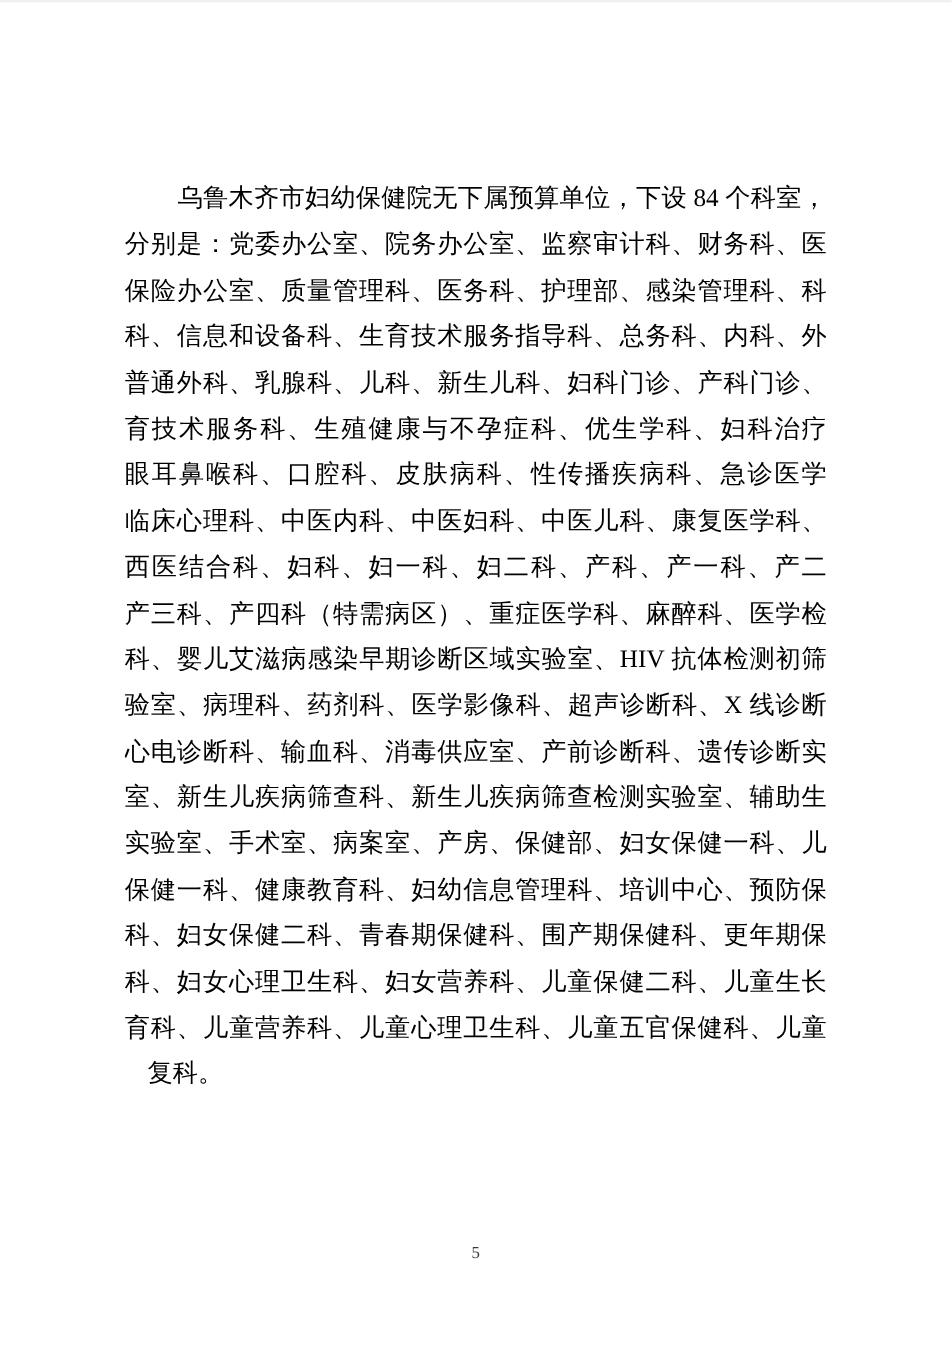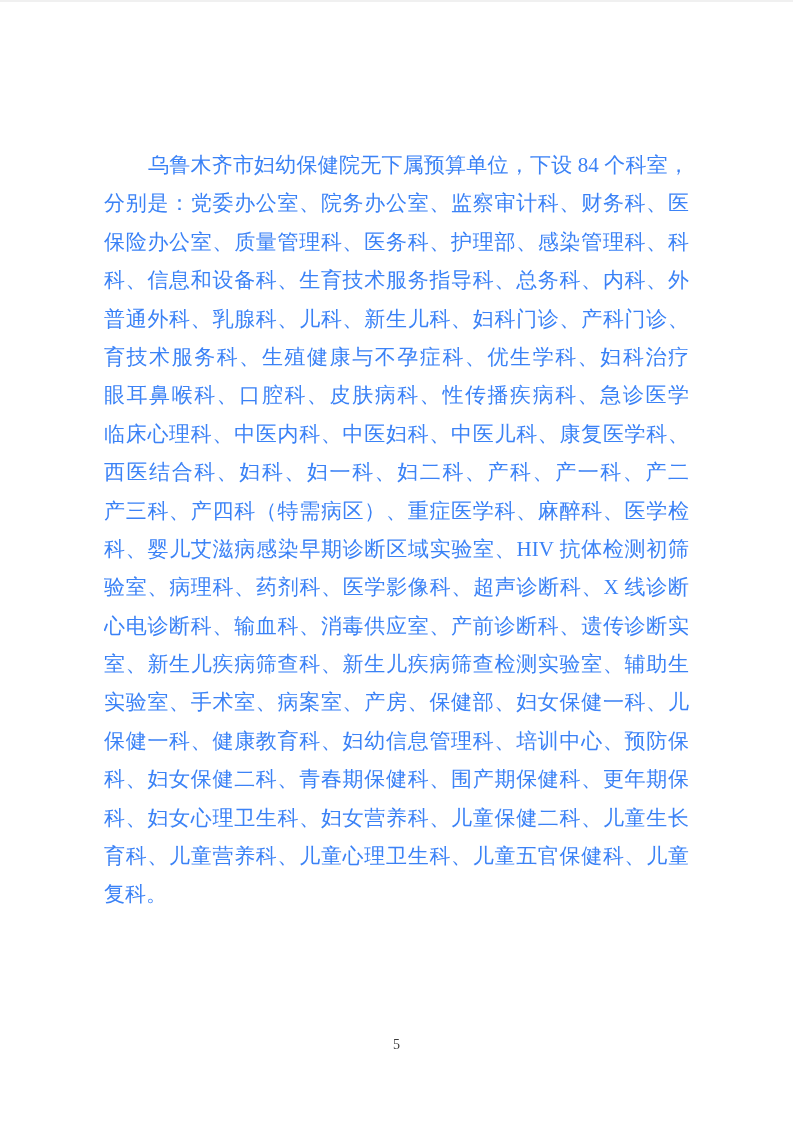--- a/index.html
+++ b/index.html
@@ -18,36 +18,37 @@
     position: absolute;
     top: 0; left: 0; right: 0;
     height: 2px;
     background: #f0f0f0;
   }
   .para {
     position: absolute;
     left: 104px;
     top: 146px;
     width: 585px;
-    color: #3b82f6;
+    color: #000000;
     font-size: 21px;
     font-family: "Liberation Serif", serif;
   }
   .line {
     height: 38.4px;
     line-height: 38.4px;
     text-align: justify;
     text-align-last: justify;
     overflow: hidden;
   }
   .line.first {
     text-indent: 44px;
   }
   .line.last {
     text-align-last: left;
+    margin-left: 19px;
   }
   .page-number {
     position: absolute;
     top: 1036px;
     left: 0;
     width: 100%;
     text-align: center;
     font-size: 14px;
     line-height: 18px;
     color: #3a3a3a;

